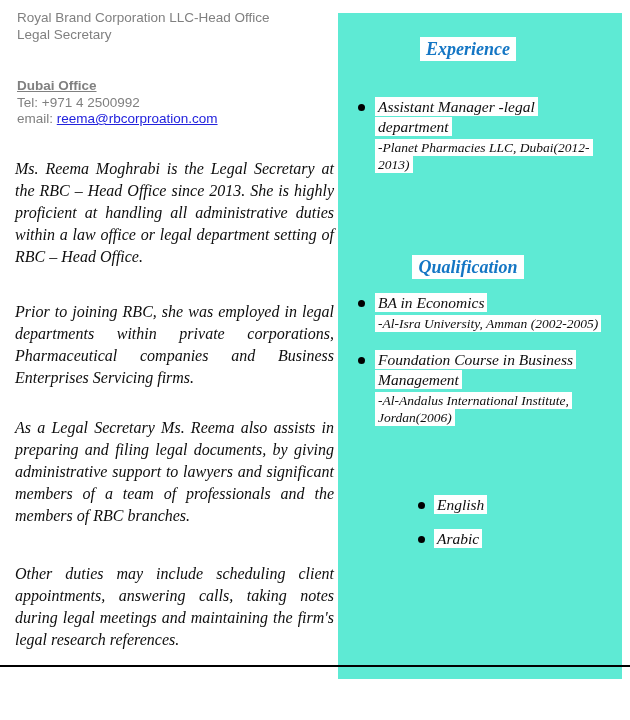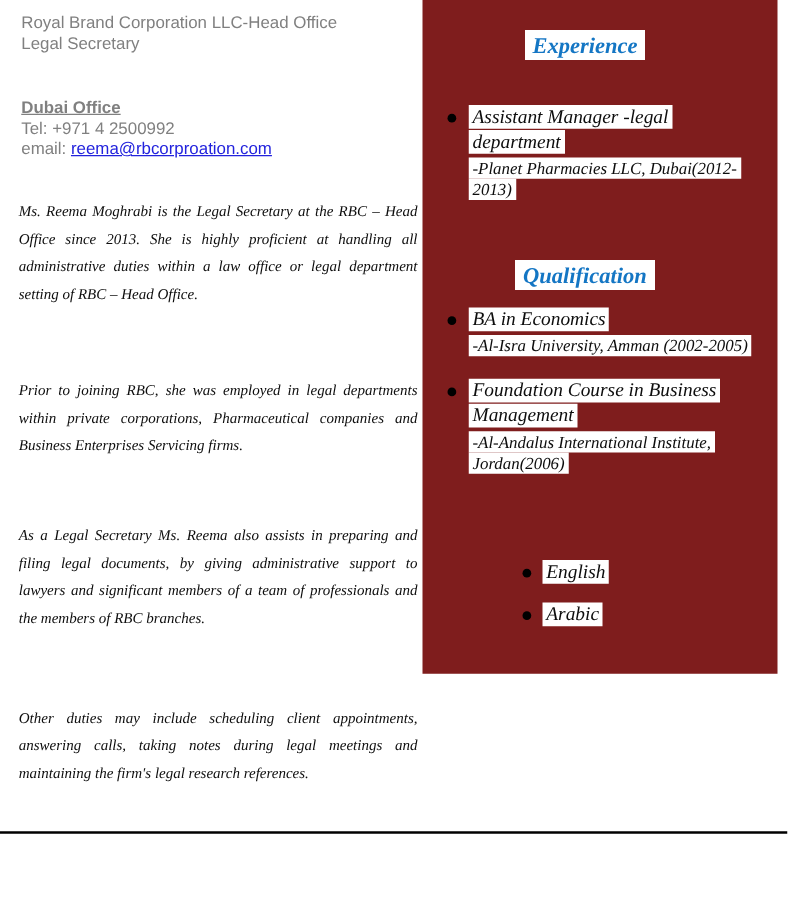--- a/index.html
+++ b/index.html
@@ -20,49 +20,49 @@
   .contact-block {
     position: absolute; left: 17px; top: 78px;
     font-family: "Liberation Sans", "DejaVu Sans", sans-serif;
     font-size: 13.5px; line-height: 16.5px; color: #808080;
   }
   .office-name { font-weight: bold; text-decoration: underline; }
   .email-link { color: #2222DD; text-decoration: underline; cursor: pointer; }
 
   .para {
     position: absolute; left: 15px; width: 319px;
-    font-style: italic; font-size: 12px; line-height: 22px;
+    font-style: italic; font-size: 16px; line-height: 22px;
     color: #0d0d0d; text-align: justify;
   }
   .para-1 { top: 158px; }
   .para-2 { top: 301px; }
   .para-3 { top: 417px; }
   .para-4 { top: 563px; }
 
   
   .sidebar {
-    position: absolute; left: 338px; top: 0; width: 284px; height: 539px;
-    background: #7f1d1d;
+    position: absolute; left: 338px; top: 13px; width: 284px; height: 666px;
+    background: #5eead4;
     padding: 0 10px 0 16px;
     font-style: italic;
   }
   .sidebar h2 {
     text-align: center; margin: 0 30px 0 0;
     font-size: 18px; line-height: 24px;
     font-weight: bold; font-style: italic; color: #1476C4;
   }
   .sidebar h2 .hl { padding: 2px 6px; }
   .hl {
     background: #ffffff;
     padding: 1px 3px;
     -webkit-box-decoration-break: clone; box-decoration-break: clone;
   }
   .sec-experience    { padding-top: 24px; }
   .sec-experience h2 { margin-bottom: 36px; }
-  .sec-qualification { margin-top: 48px; }
+  .sec-qualification { margin-top: 82px; }
   .sec-qualification h2 { margin-bottom: 14px; }
   .sec-languages     { margin-top: 69px; }
   .sec-languages h2  { margin-bottom: 14px; }
 
   .sidebar ul { list-style: none; margin-left: 4px; }
   .sidebar li { position: relative; padding-left: 17px; }
   .sidebar li::before {
     content: ""; position: absolute; left: 0; top: 7px;
     width: 7px; height: 7px; border-radius: 50%; background: #000;
   }

